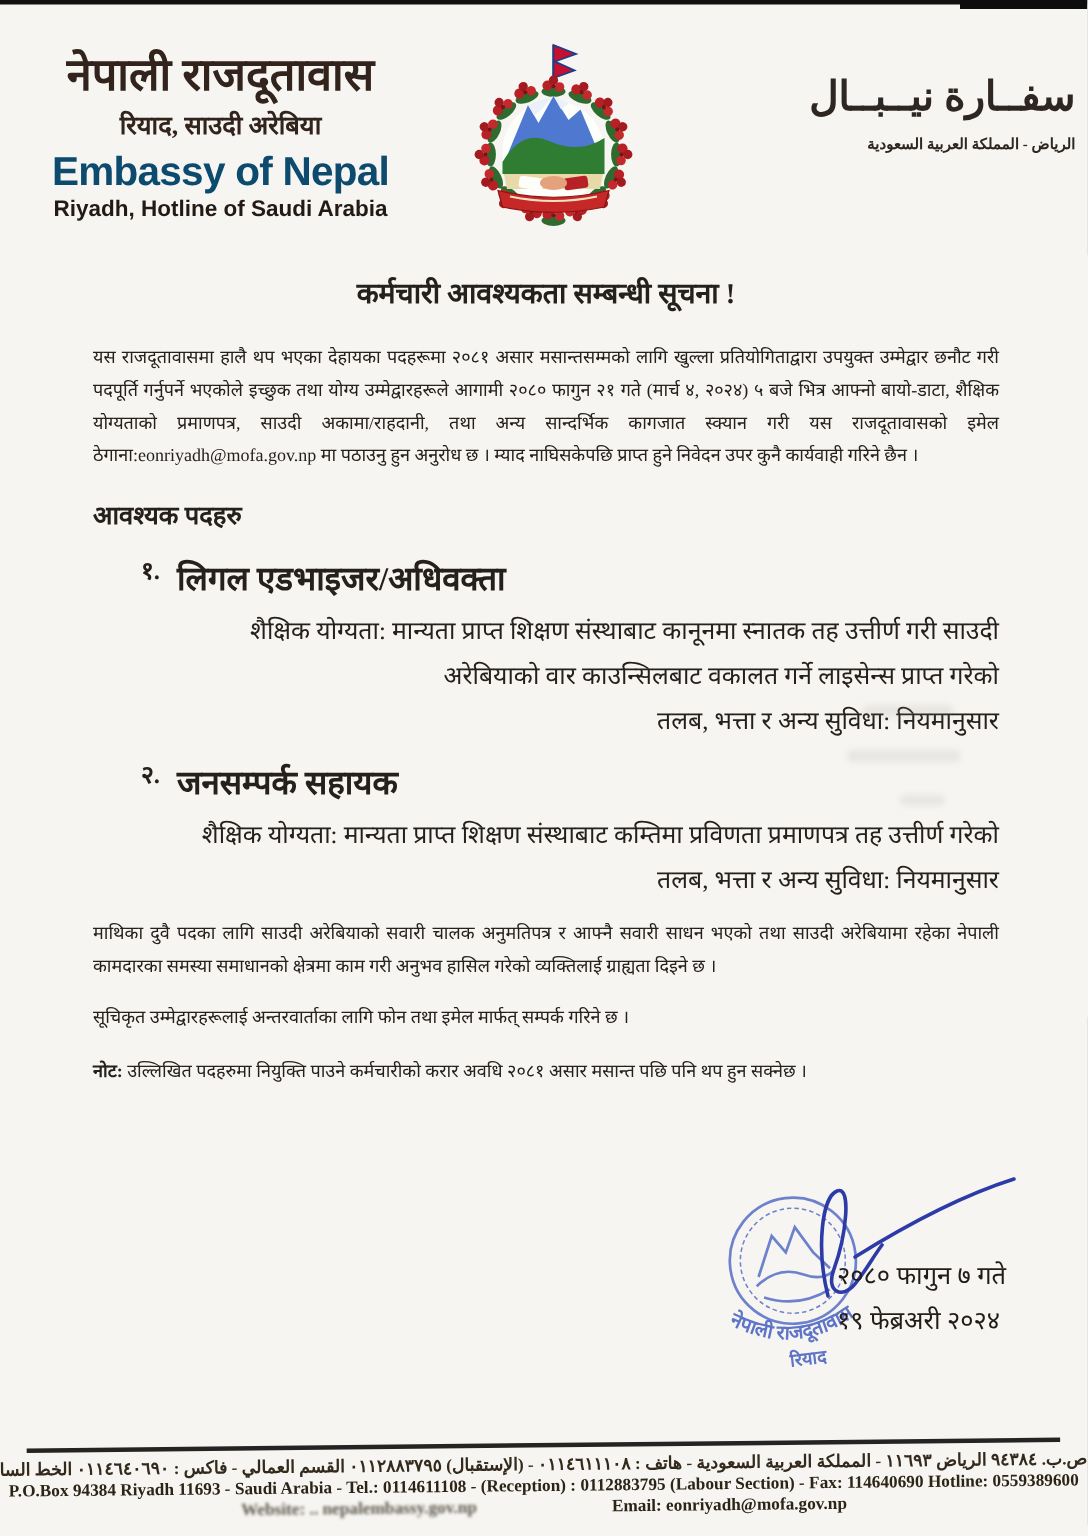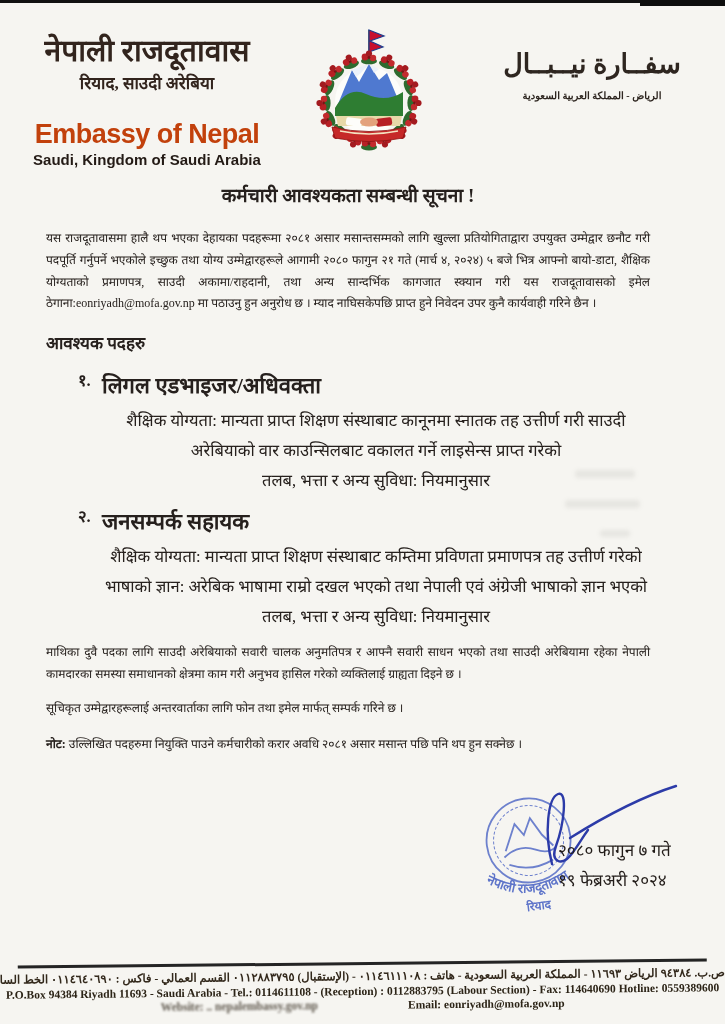--- a/index.html
+++ b/index.html
@@ -15,41 +15,41 @@
   .scan-top-edge2{position:absolute;top:0;left:640px;width:85px;height:6px;background:#0d0d0d;}
 
   
   .header{position:absolute;top:28px;left:0;width:725px;height:140px;}
   .hdr-left{
     position:absolute;left:22px;top:6px;width:250px;text-align:center;
     color:#32241d;font-weight:bold;line-height:1.1;
   }
   .hdr-left .np-title{font-size:30px;letter-spacing:0px;}
   .hdr-left .np-sub{font-size:17px;margin-top:8px;}
-  .hdr-left .en-title{font-family:"Liberation Sans","DejaVu Sans",sans-serif;font-size:27px;font-weight:bold;margin-top:26px;letter-spacing:-0.5px;color:#c2410c;}
+  .hdr-left .en-title{font-family:"Liberation Sans","DejaVu Sans",sans-serif;font-size:27px;font-weight:bold;margin-top:6px;letter-spacing:-0.5px;color:#0c4a6e;}
   .hdr-left .en-sub{font-family:"Liberation Sans","DejaVu Sans",sans-serif;font-size:15px;font-weight:bold;margin-top:3px;color:#231a15;}
   .hdr-emblem{position:absolute;left:308px;top:-4px;width:122px;height:128px;}
   .hdr-right{
-    position:absolute;right:8px;top:20px;width:250px;text-align:center;
+    position:absolute;right:8px;top:20px;width:250px;
     color:#2e2620;font-weight:bold;direction:rtl;
   }
   .hdr-right .ar-title{font-size:27px;line-height:1.2;}
   .hdr-right .ar-sub{font-size:10px;margin-top:10px;}
 
   
-  .doc-body{position:absolute;left:46px;top:182px;width:604px;}
+  .doc-body{position:absolute;left:62px;top:182px;width:604px;}
   .notice-title{text-align:center;font-weight:bold;font-size:19px;margin:0 0 20px 0;}
   .para{font-size:12px;line-height:1.82;text-align:justify;margin:0;}
   .intro{margin-bottom:16px;}
   .positions-heading{font-weight:bold;font-size:17px;margin:4px 0 12px 0;}
   .pos-item{display:flex;margin:0 0 6px 0;}
   .pos-num{width:24px;flex:0 0 24px;font-weight:bold;font-size:16.5px;margin-left:32px;line-height:1.82;}
   .pos-content{flex:1;}
   .pos-title{font-weight:bold;font-size:22px;line-height:1.82;margin:0;}
-  .pos-line{font-size:16.5px;line-height:1.82;text-align:center;margin:0;}
+  .pos-line{font-size:16.5px;line-height:1.82;text-align:right;margin:0;}
   .pref{margin-top:10px;}
   .contact{margin-top:12px;}
   .note{margin-top:14px;}
   .note b{font-weight:bold;}
 
   
   .bleed{position:absolute;background:#8a8a84;opacity:0.14;filter:blur(2px);border-radius:3px;}
 
   
   .signoff{position:absolute;left:440px;top:778px;width:290px;height:140px;}
@@ -70,21 +70,21 @@
 
 <div class="page">
   <div class="scan-top-edge"></div>
   <div class="scan-top-edge2"></div>
 
   <div class="header">
     <div class="hdr-left">
       <div class="np-title">नेपाली राजदूतावास</div>
       <div class="np-sub">रियाद, साउदी अरेबिया</div>
       <div class="en-title">Embassy of Nepal</div>
-      <div class="en-sub">Saudi, Kingdom of Saudi Arabia</div>
+      <div class="en-sub">Riyadh, Hotline of Saudi Arabia</div>
     </div>
 
     <div class="hdr-emblem">
       <svg width="122" height="128" viewBox="0 0 122 128">
 
         <line x1="61" y1="6" x2="61" y2="34" stroke="#5a4a40" stroke-width="1.6"></line>
         <path d="M61,6 L76,12 L62,17 L75,23 L61,28 Z" fill="#c8102e" stroke="#1b3d8f" stroke-width="1.2"></path>
 
         <defs>
           <g id="flw">
@@ -147,21 +147,20 @@
         <div class="pos-line">शैक्षिक योग्यता: मान्यता प्राप्त शिक्षण संस्थाबाट कानूनमा स्नातक तह उत्तीर्ण गरी साउदी अरेबियाको वार काउन्सिलबाट वकालत गर्ने लाइसेन्स प्राप्त गरेको</div>
         <div class="pos-line">तलब, भत्ता र अन्य सुविधा: नियमानुसार</div>
       </div>
     </div>
 
     <div class="pos-item">
       <div class="pos-num">२.</div>
       <div class="pos-content">
         <div class="pos-title">जनसम्पर्क सहायक</div>
         <div class="pos-line">शैक्षिक योग्यता: मान्यता प्राप्त शिक्षण संस्थाबाट कम्तिमा प्रविणता प्रमाणपत्र तह उत्तीर्ण गरेको</div>
-        <div class="pos-line">भाषाको ज्ञान: अरेबिक भाषामा राम्रो दखल भएको तथा नेपाली एवं अंग्रेजी भाषाको ज्ञान भएको</div>
         <div class="pos-line">तलब, भत्ता र अन्य सुविधा: नियमानुसार</div>
       </div>
     </div>
 
     <p class="para pref">माथिका दुवै पदका लागि साउदी अरेबियाको सवारी चालक अनुमतिपत्र र आफ्नै सवारी साधन भएको तथा साउदी अरेबियामा रहेका नेपाली कामदारका समस्या समाधानको क्षेत्रमा काम गरी अनुभव हासिल गरेको व्यक्तिलाई ग्राह्यता दिइने छ ।</p>
 
     <p class="para contact">सूचिकृत उम्मेद्वारहरूलाई अन्तरवार्ताका लागि फोन तथा इमेल मार्फत् सम्पर्क गरिने छ ।</p>
 
     <p class="para note"><b>नोट:</b><span> उल्लिखित पदहरुमा नियुक्ति पाउने कर्मचारीको करार अवधि २०८१ असार मसान्त पछि पनि थप हुन सक्नेछ ।</span></p>
   </div>

